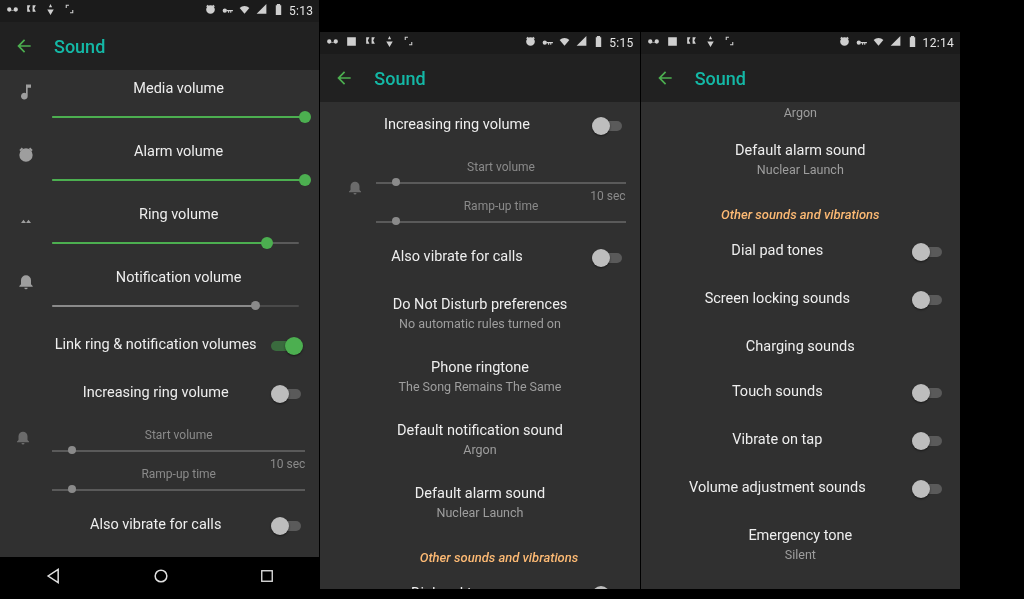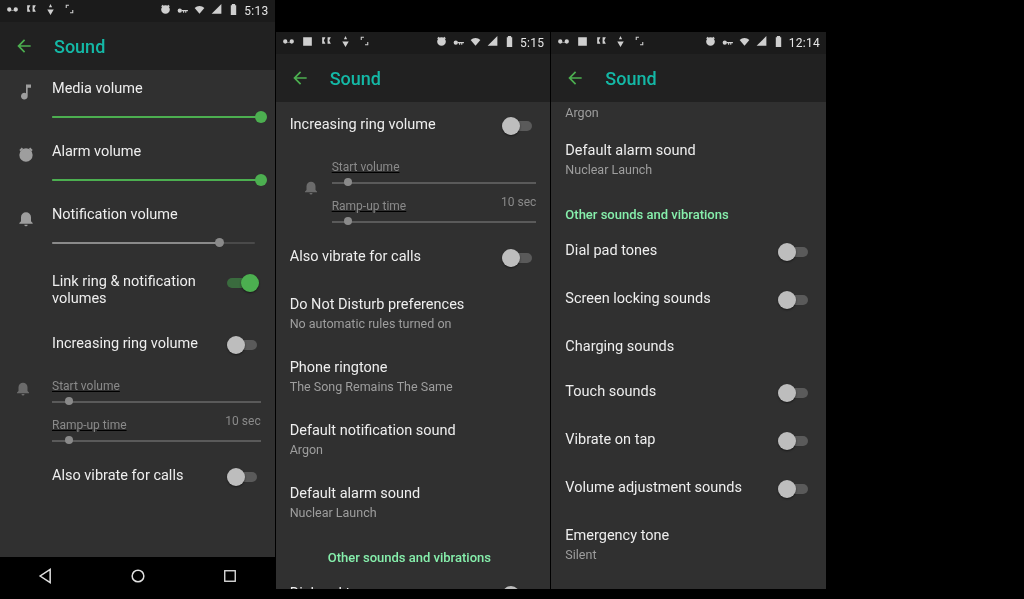--- a/index.html
+++ b/index.html
@@ -1,17 +1,17 @@
 <!DOCTYPE html>
 <html><head>
 <meta charset="utf-8">
 <style>
   * { box-sizing: border-box; margin: 0; padding: 0; }
   html, body { width: 1024px; height: 599px; background: #000; font-family: Roboto, "Helvetica Neue", Arial, sans-serif; overflow: hidden; }
-  .stage { display: flex; width: 826px; height: 599px; }
+  .stage { display: flex; width: 960px; height: 599px; text-align: center; }
   .phone { flex: 1 1 0; min-width: 0; height: 599px; background: #303030; position: relative; display: flex; flex-direction: column; }
   .phone + .phone { margin-left: 1px; margin-top: 32px; }
 
   
   .statusbar { height: 22px; background: #1b1b1b; display: flex; align-items: center; padding: 0 6px; color: #cfcfcf; font-size: 11px; }
   .statusbar .left { display: flex; gap: 6px; align-items: center; }
   .statusbar .right { margin-left: auto; display: flex; gap: 4px; align-items: center; }
   .statusbar svg { width: 13px; height: 13px; fill: #cfcfcf; }
   .status-time { font-size: 12px; letter-spacing: .3px; color:#e6e6e6; }
 
@@ -42,29 +42,29 @@
   .slider.disabled .thumb { background: #8a8a8a; width:9px; height:9px; top:5px; transform: translateX(-4px);}
 
   
   .switch { width: 34px; height: 20px; position: relative; }
   .switch .bar { position: absolute; left: 0; top: 5px; width: 30px; height: 10px; border-radius: 6px; background: #5a5a5a; }
   .switch .knob { position: absolute; top: 1px; width: 18px; height: 18px; border-radius: 50%; background: #bdbdbd; left: 0; box-shadow: 0 1px 2px rgba(0,0,0,.5); }
   .switch.on .bar { background: #3a6b3e; }
   .switch.on .knob { background: #4caf50; left: 14px; }
 
   
-  .section-header { padding: 16px 14px 6px 52px; color: #86efac; font-size: 13px; font-weight: 500; }
+  .section-header { padding: 16px 14px 6px 52px; color: #fdba74; font-size: 13px; font-weight: 500; font-style: italic; }
   .p3 .section-header { padding-left: 14px; }
 
   
   .subgroup { padding: 0 14px 6px 52px; }
   .p2 .subgroup { padding-left: 14px; }
-  .subgroup .subrow { position: relative; padding: 6px 0 2px 0; text-decoration: underline; }
+  .subgroup .subrow { position: relative; padding: 6px 0 2px 0; }
   .subgroup .subrow .lab { color: #8a8a8a; font-size: 12px; }
-  .subgroup .subrow .val { color: #8a8a8a; font-size: 12px; position: absolute; right: 0; top: 6px;}
+  .subgroup .subrow .val { color: #8a8a8a; font-size: 12px; position: absolute; right: 0; top: 0;}
   .subgroup .line { position: relative; height: 12px; }
   .subgroup .line .track { position: absolute; left: 0; right: 0; top: 5px; height: 1.5px; background: #5a5a5a; }
   .subgroup .line .thumb { position: absolute; top: 1px; width: 8px; height: 8px; border-radius: 50%; background: #8a8a8a; transform: translateX(-4px);}
 
   
   .navbar { height: 42px; background: #000; display: flex; align-items: center; justify-content: space-around; }
   .navbar svg { fill: #e0e0e0; }
 
   
   .p3 .row .iconcol { width: 14px; }
@@ -152,20 +152,35 @@
           <div class="body">
             <div class="label">Alarm volume</div>
             <div class="slider">
                 <div class="track"></div>
                 <div class="fill" style="width:100%"></div>
                 <div class="thumb" style="left:100%"></div>
               </div>
           </div>
         </div>
 
+        <div class="row slim">
+          <div class="iconcol">
+              <span><svg viewBox="0 0 24 24">
+                  <path d="M6 18l3-4 3 4 3-4 3 4M4 12l2-2M20 12l-2-2M12 8V6"></path>
+                </svg></span>
+            </div>
+          <div class="body">
+            <div class="label">Ring volume</div>
+            <div class="slider">
+                <div class="track"></div>
+                <div class="fill" style="width:85%"></div>
+                <div class="thumb" style="left:85%"></div>
+              </div>
+          </div>
+        </div>
 
         <div class="row slim">
           <div class="iconcol">
               <span><svg viewBox="0 0 24 24">
                   <path d="M12 22a2 2 0 002-2h-4a2 2 0 002 2zm6-6V11a6 6 0 10-12 0v5l-2 2v1h16v-1z"></path>
                 </svg></span>
             </div>
           <div class="body">
             <div class="label">Notification volume</div>
             <div class="slider disabled">

